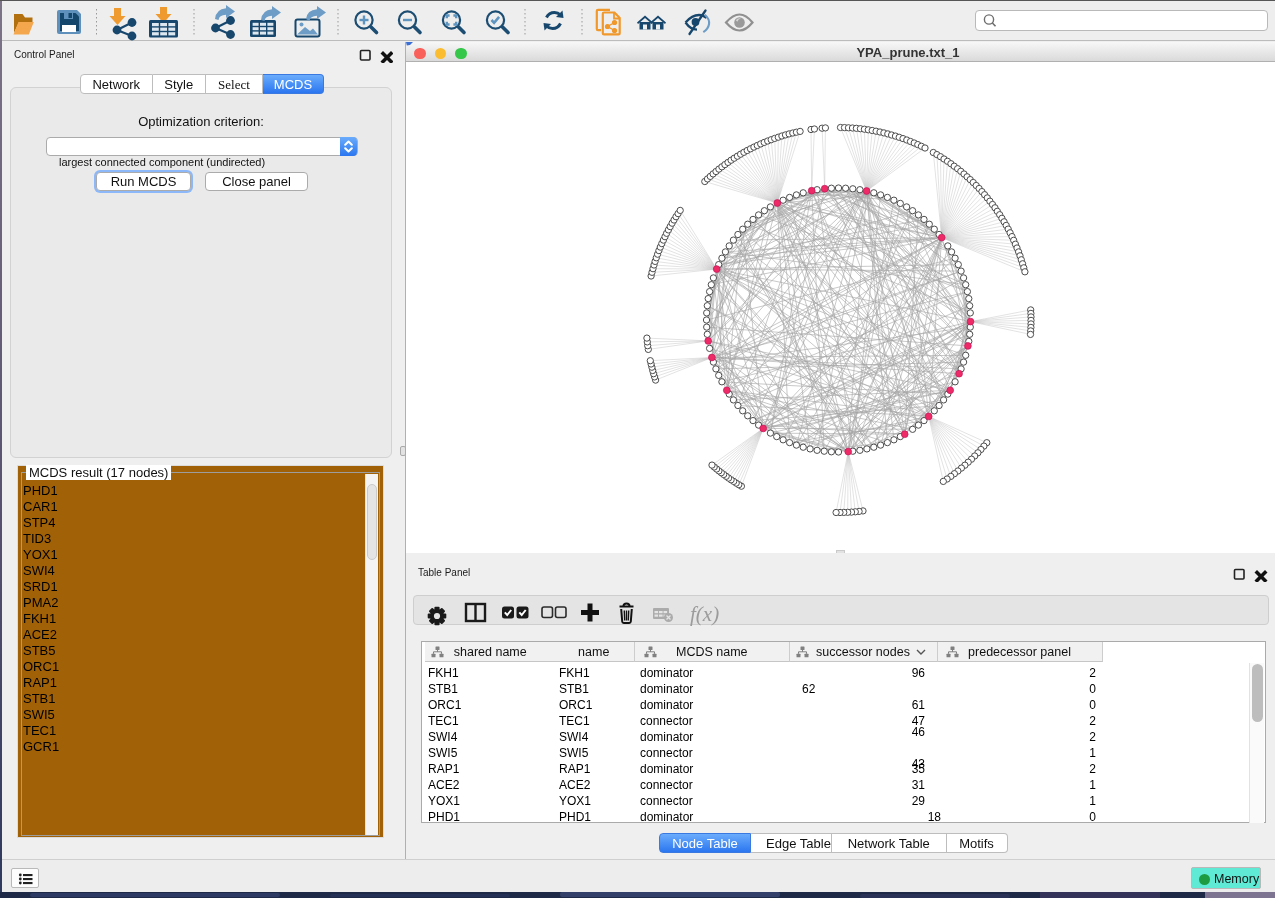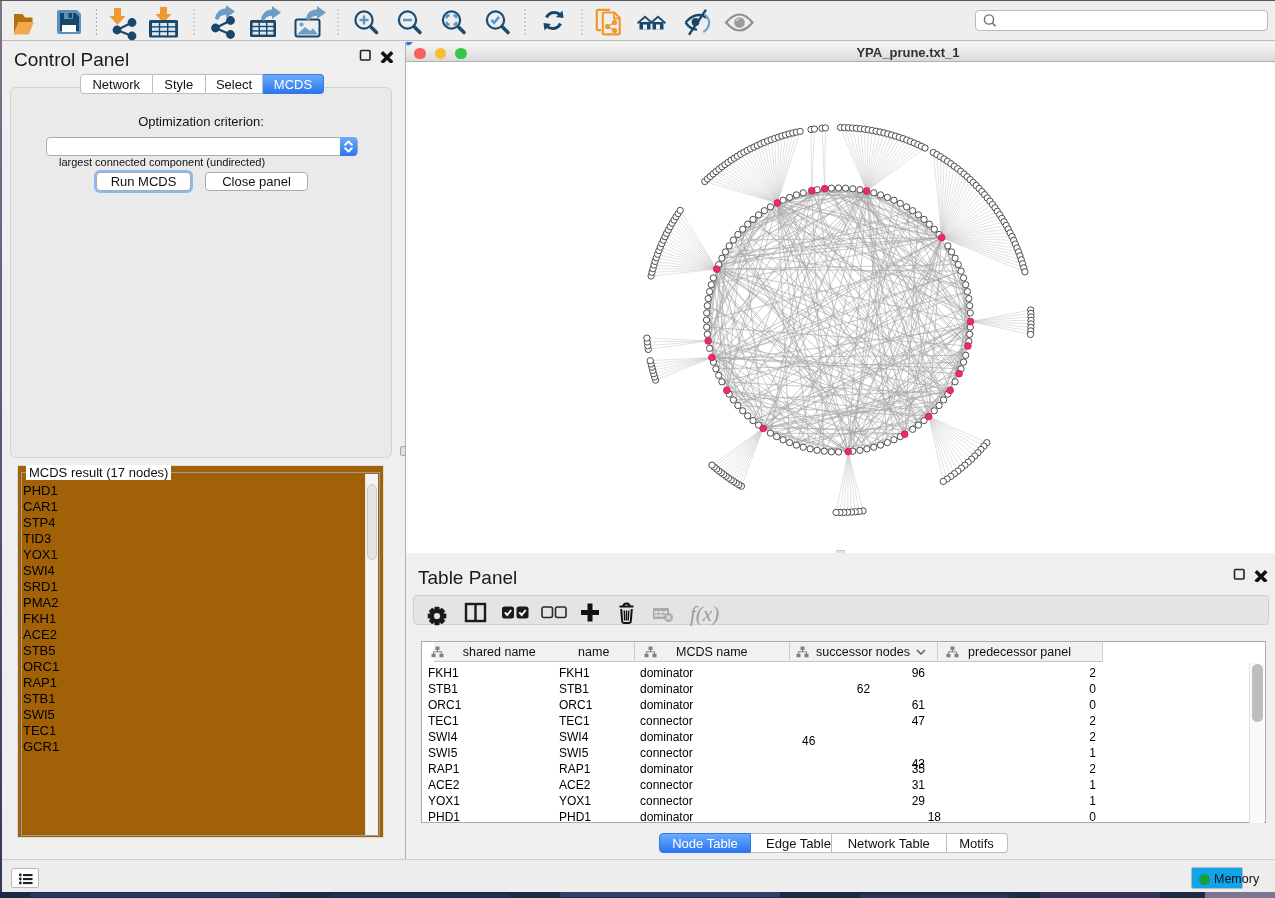--- a/index.html
+++ b/index.html
@@ -4,21 +4,21 @@
 * { margin:0; padding:0; box-sizing:border-box; }
 html,body { width:1275px; height:898px; overflow:hidden; }
 body { font-family:"Liberation Sans", sans-serif; background:#2a3356; position:relative; }
 .abs { position:absolute; }
 #app { position:absolute; left:2px; top:0; right:0; bottom:6px; background:#efefef; }
 #topline { position:absolute; left:0; top:0; width:1275px; height:1px; background:#555; z-index:9;}
 #toolbar { position:absolute; left:2px; top:1px; width:1273px; height:40px; background:#eeeeee; border-bottom:1px solid #bcbcbc; }
 #searchbox { position:absolute; left:973px; top:9px; width:293px; height:21px; background:#fff; border:1px solid #b9b9b9; border-radius:4px; }
 #cpanel { position:absolute; left:2px; top:42px; width:391px; height:817px; background:#efefef; }
 #csplit { position:absolute; left:393px; top:42px; width:13px; height:817px; background:#efefef; border-right:1px solid #b0b0b0;}
-.ptitle { font-size:19px; color:#1a1a1a; }
+.ptitle { font-size:10px; color:#1a1a1a; }
 #tabrow { position:absolute; top:32px; left:78px; height:20px; z-index:5; }
 .seg { position:absolute; top:0; height:20px; line-height:19px; text-align:center; font-size:13px; color:#111; background:#fff; border:1px solid #bdbdbd; }
 .segsel { background:linear-gradient(#6aacfc,#2b76f0); color:#fff; border-color:#3a7ae0; }
 #optpanel { position:absolute; left:8px; top:45px; width:382px; height:371px; background:#eaeaea; border:1px solid #d2d2d2; border-radius:6px; }
 #mcdsbox { position:absolute; left:15px; top:423px; width:367px; height:373px; background:#a16207; border:1px solid #dcdcdc;}
 #gbox { position:absolute; left:3px; top:6px; width:359px; height:364px; border:1px solid #9d9d9d; }
 #glegend { position:absolute; left:4px; top:-8px; font-size:13px; color:#111; background:#fff; padding:0 3px; line-height:15px;}
 #mcdslist { position:absolute; left:1px; top:10px; font-size:13px; color:#000; line-height:16px; }
 #mcdssb { position:absolute; right:1px; top:1px; width:13px; height:361px; background:#f4f4f4; border-left:1px solid #e3e3e3;}
 #mcdsthumb { position:absolute; left:1px; top:10px; width:10px; height:76px; background:#e4e4e4; border:1px solid #cacaca; border-radius:5px;}
@@ -215,21 +215,21 @@
 
 <div id="cpanel">
  <div class="ptitle abs" style="left:12px;top:7px;">Control Panel</div>
  <svg width="36" height="14" viewBox="0 0 36 14" style="position:absolute;left:357px;top:7px">
    <rect x="1.5" y="1.5" width="9.5" height="9.5" fill="none" stroke="#222" stroke-width="1.6" rx="1"></rect>
    <path d="M24 2 l4 4 l4 -4 l2.5 2.5 l-4 4 l4 4 l-2.5 2.5 l-4 -4 l-4 4 l-2.5 -2.5 l4 -4 l-4 -4 z" fill="#111"></path>
  </svg>
  <div id="tabrow">
       <div class="seg" style="left:0px;width:72.5px;border-radius:4px 0 0 4px;">Network</div>
       <div class="seg" style="left:72.5px;width:53.5px;border-left:none;">Style</div>
-      <div class="seg" style="left:126px;width:57px;border-left:none;">Select</div>
+      <div class="seg" style="left:126px;width:57px;border-left:none;font-family:Liberation Serif, serif;">Select</div>
       <div class="seg segsel" style="left:183px;width:61px;border-radius:0 4px 4px 0;border-left:none;">MCDS</div>
     </div>
  <div id="optpanel">
   <div class="abs" style="left:0;top:26px;width:380px;text-align:center;font-size:13px;color:#111">Optimization criterion:</div>
   <div class="abs" style="left:35px;top:49px;width:312px;height:19px;background:#fff;border:1px solid #ababab;border-radius:4px;">
     <div class="abs" style="left:12px;top:16px;width:280px;line-height:17px;font-size:11px;color:#111;">largest connected component (undirected)</div>
     <div class="abs" style="right:0;top:-1px;width:17px;height:19px;background:linear-gradient(#6aacfc,#2b76f0);border-radius:0 4px 4px 0;">
       <svg width="17" height="19" viewBox="0 0 17 19">
             <g fill="none" stroke="#fff" stroke-width="2.1" stroke-linecap="round" stroke-linejoin="round">
               <path d="M5.2 7.7 L8.5 4.6 L11.8 7.7"></path>
@@ -1118,21 +1118,21 @@
           <rect x="250.5" y="17.5" width="3.6" height="2.2"></rect>
         </g>
  <circle cx="255.5" cy="20.5" r="4.5"></circle>
  <path d="M253.5 18.5 l4 4 M257.5 18.5 l-4 4" stroke="#e4e4e4" stroke-width="1.3"></path>
 </g>
 
 <text x="277" y="24" font-family="Liberation Serif, serif" font-style="italic" font-size="21" fill="#9b9b9b">f(x)</text>
 </svg>
 
  <div id="tbl">
-  <div class="hcell" style="left:12px;width:131.5px;">shared name</div>
+  <div class="hcell" style="left:3px;width:131.5px;">shared name</div>
       <div class="hcell" style="left:131.5px;width:81.5px;">name</div>
       <div class="hcell" style="left:213px;width:154.5px;">MCDS name</div>
       <div class="hcell" style="left:367.5px;width:148px;">successor nodes</div>
       <div class="hcell" style="left:515.5px;width:165px;">predecessor panel</div>
       <svg width="10" height="6" viewBox="0 0 10 6" style="position:absolute;left:494px;top:7px">
         <path d="M1 1 l4 4 l4 -4" fill="none" stroke="#555" stroke-width="1.4"></path>
       </svg>
       <svg width="13" height="12" viewBox="0 0 13 12" style="position:absolute;left:9px;top:4px">
 <g fill="#808080">
           <rect x="4.5" y="0.5" width="4" height="3.4" rx="0.5"></rect>
@@ -1174,36 +1174,36 @@
         </g>
 </svg>
   <div class="trow" style="left:6px;top:23px;width:120px;">FKH1</div>
 <div class="trow" style="left:137px;top:23px;width:70px;">FKH1</div>
 <div class="trow" style="left:218px;top:23px;width:140px;">dominator</div>
 <div class="trow" style="left:380px;top:23px;width:123px;text-align:right;">96</div>
 <div class="trow" style="left:530px;top:23px;width:144px;text-align:right;">2</div>
       <div class="trow" style="left:6px;top:39px;width:120px;">STB1</div>
 <div class="trow" style="left:137px;top:39px;width:70px;">STB1</div>
 <div class="trow" style="left:218px;top:39px;width:140px;">dominator</div>
-<div class="trow" style="left:380px;top:39px;width:123px;text-align:center;">62</div>
+<div class="trow" style="left:380px;top:39px;width:123px;text-align:left;">62</div>
 <div class="trow" style="left:530px;top:39px;width:144px;text-align:right;">0</div>
       <div class="trow" style="left:6px;top:55px;width:120px;">ORC1</div>
 <div class="trow" style="left:137px;top:55px;width:70px;">ORC1</div>
 <div class="trow" style="left:218px;top:55px;width:140px;">dominator</div>
 <div class="trow" style="left:380px;top:55px;width:123px;text-align:right;">61</div>
 <div class="trow" style="left:530px;top:55px;width:144px;text-align:right;">0</div>
       <div class="trow" style="left:6px;top:71px;width:120px;">TEC1</div>
 <div class="trow" style="left:137px;top:71px;width:70px;">TEC1</div>
 <div class="trow" style="left:218px;top:71px;width:140px;">connector</div>
 <div class="trow" style="left:380px;top:71px;width:123px;text-align:right;">47</div>
 <div class="trow" style="left:530px;top:71px;width:144px;text-align:right;">2</div>
       <div class="trow" style="left:6px;top:87px;width:120px;">SWI4</div>
 <div class="trow" style="left:137px;top:87px;width:70px;">SWI4</div>
 <div class="trow" style="left:218px;top:87px;width:140px;">dominator</div>
-<div class="trow" style="left:380px;top:91px;width:123px;">46</div>
+<div class="trow" style="left:380px;top:82px;width:123px;text-align:right;">46</div>
 <div class="trow" style="left:530px;top:87px;width:144px;text-align:right;">2</div>
       <div class="trow" style="left:6px;top:103px;width:120px;">SWI5</div>
 <div class="trow" style="left:137px;top:103px;width:70px;">SWI5</div>
 <div class="trow" style="left:218px;top:103px;width:140px;">connector</div>
 <div class="trow" style="left:380px;top:114px;width:123px;text-align:right;">43</div>
 <div class="trow" style="left:530px;top:103px;width:144px;text-align:right;">1</div>
       <div class="trow" style="left:6px;top:119px;width:120px;">RAP1</div>
 <div class="trow" style="left:137px;top:119px;width:70px;">RAP1</div>
 <div class="trow" style="left:218px;top:119px;width:140px;">dominator</div>
 <div class="trow" style="left:380px;top:119px;width:123px;text-align:right;">35</div>
@@ -1240,17 +1240,17 @@
         <g fill="#222">
           <circle cx="8.3" cy="6" r="1.4"></circle>
           <circle cx="8.3" cy="10" r="1.4"></circle>
           <circle cx="8.3" cy="14" r="1.4"></circle>
           <rect x="11" y="5" width="9.5" height="2.1"></rect>
           <rect x="11" y="9" width="9.5" height="2.1"></rect>
           <rect x="11" y="13" width="9.5" height="2.1"></rect>
         </g>
       </svg>
  </div>
- <div class="abs" style="left:1189px;top:7px;width:52px;height:22px;background:#0ea5e9;border:1px solid #b9b9b9;border-radius:2px;">
+ <div class="abs" style="left:1189px;top:7px;width:70px;height:22px;background:#5eead4;border:1px solid #b9b9b9;border-radius:2px;">
   <div class="abs" style="left:7px;top:5.5px;width:11px;height:11px;border-radius:50%;background:#1d9b40;"></div>
   <div class="abs" style="left:22px;top:3.5px;font-size:12.5px;color:#111">Memory</div>
  </div>
 </div>
 
 </body></html>

